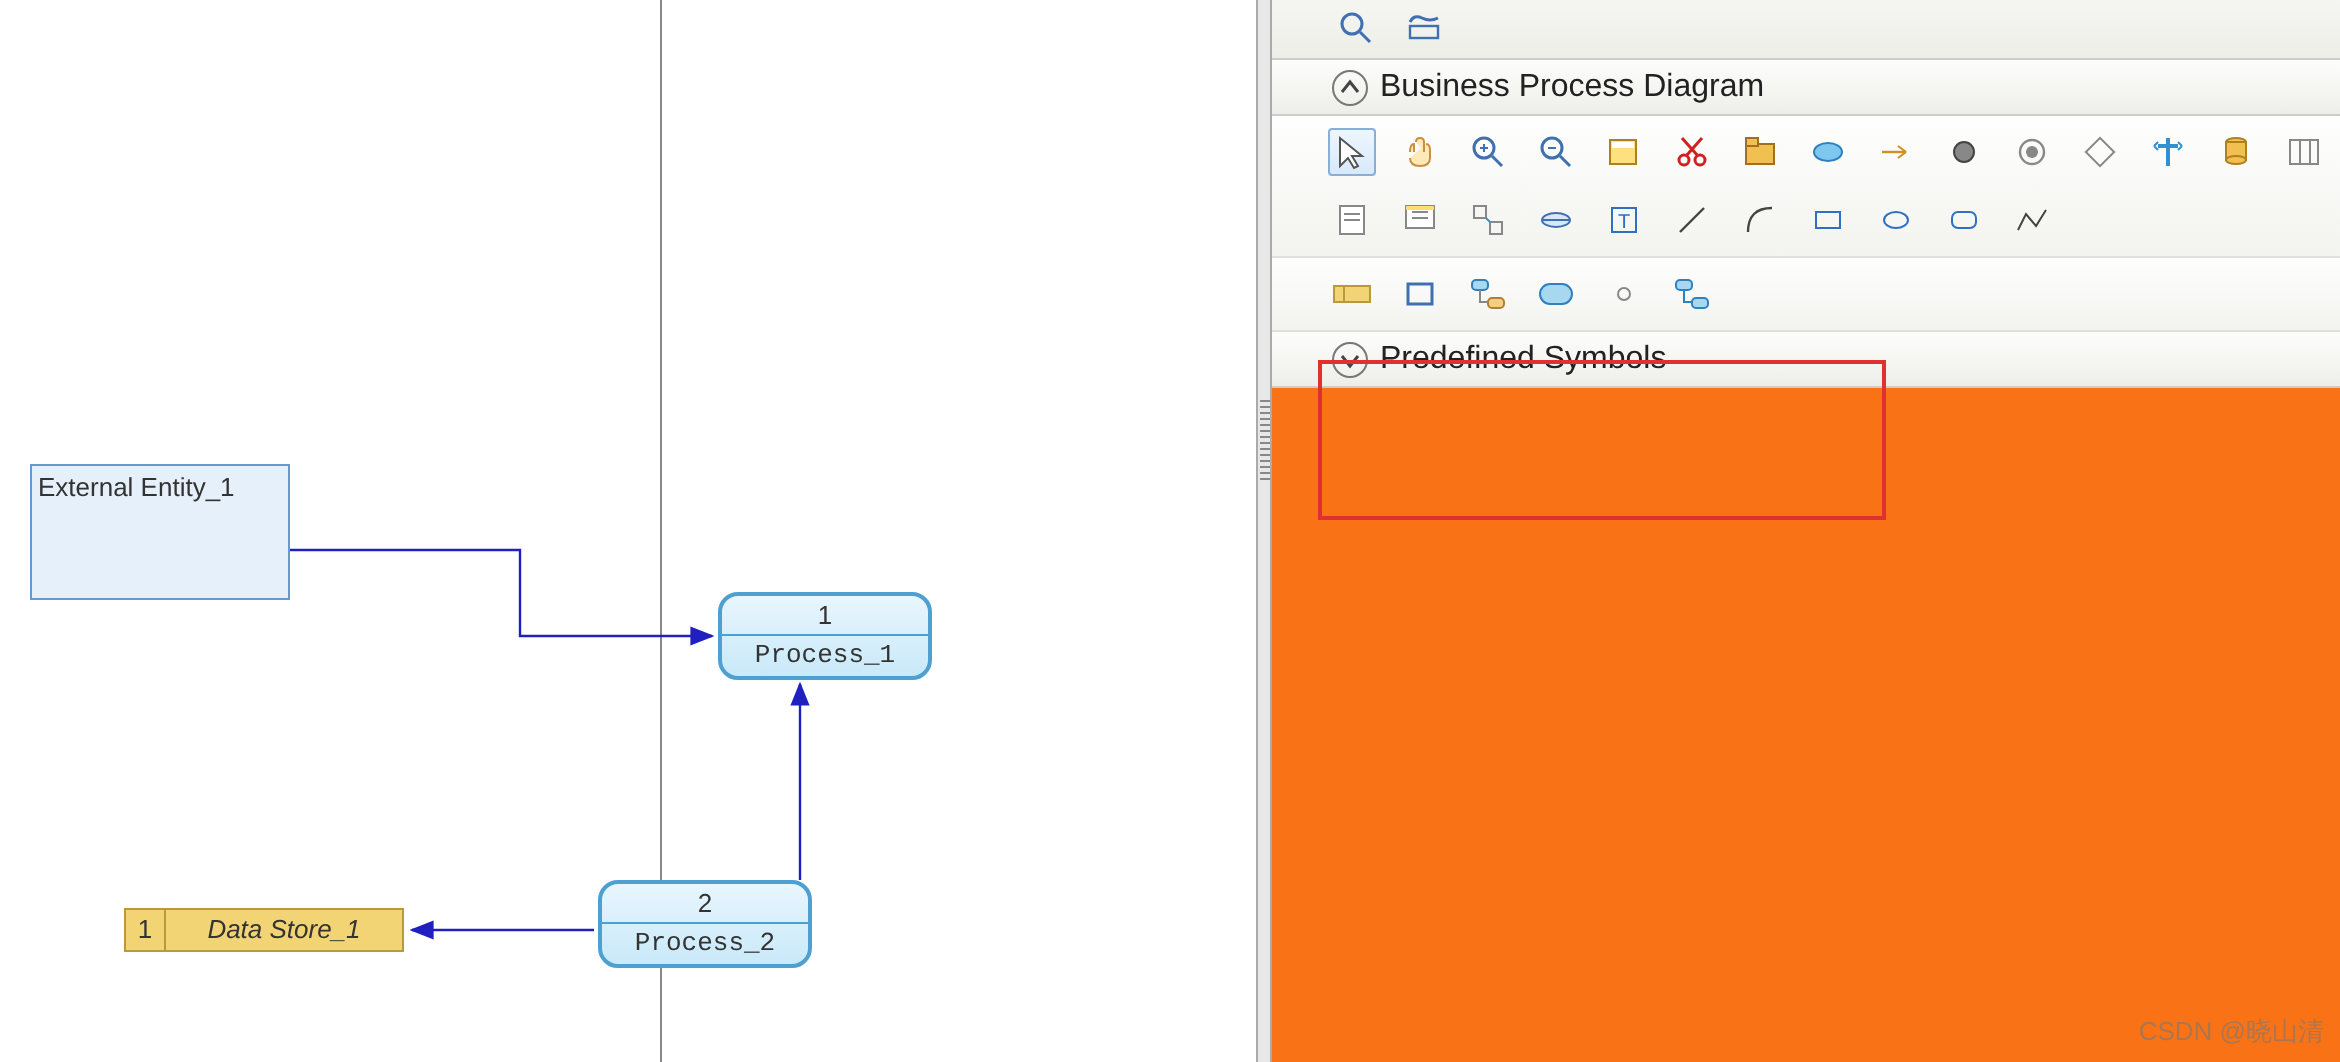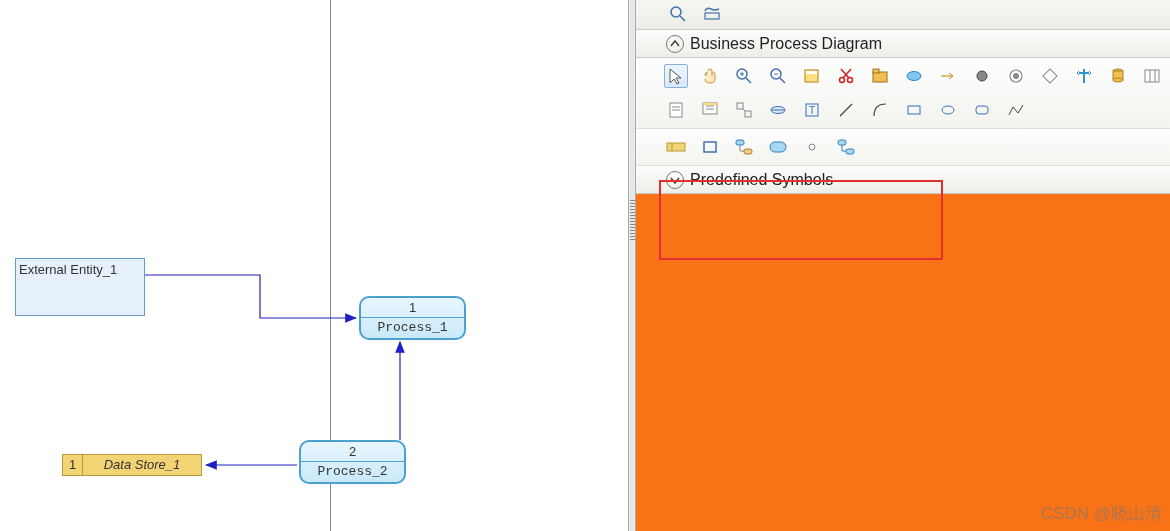--- a/index.html
+++ b/index.html
@@ -28,31 +28,31 @@
     .palette-header { height: 28px; display: flex; align-items: center; padding-left: 32px; gap: 6px; background: linear-gradient(#fdfdfc,#eeeee9); border-bottom: 1px solid #ccc; font-size: 16px; color: #222; position: relative;}
     .chevron { display: inline-flex; width: 18px; height: 18px; border: 1.5px solid #777; border-radius: 50%; align-items: center; justify-content: center; font-size: 11px; color: #555; position: absolute; left: 30px;}
     .palette-header .label { margin-left: 22px;}
     
     .toolbar { padding: 6px 28px; display: flex; flex-wrap: wrap; gap: 10px; row-gap: 10px; background: linear-gradient(#fefefe,#f3f3ef); border-bottom: 1px solid #e0e0da; align-items: center;}
     .tb { width: 24px; height: 24px; display: inline-flex; align-items: center; justify-content: center; border-radius: 2px; cursor: pointer; }
     .tb.sel { border: 1px solid #86b0d8; background: linear-gradient(#eef6ff,#d8e9fb); }
     
     .highlight-box { position: absolute; left: 23px; top: 180px; width: 284px; height: 80px; border: 2px solid #e03030; }
     
-    .watermark { position: absolute; right: 8px; bottom: 6px; font-size: 17px; color: rgba(120,120,120,0.6); margin-top: 39px; }
+    .watermark { position: absolute; right: 8px; bottom: 6px; font-size: 13px; color: rgba(120,120,120,0.6); margin-top: 39px; }
     
     svg { overflow: visible; }
   </style>
 </head>
 <body>
 
 <div class="canvas">
   <div class="vline"></div>
 
-  <div class="ext-entity" style="left:15px; top:258px; width:130px; height:58px;">
+  <div class="ext-entity" style="left:15px; top:232px; width:130px; height:68px;">
     <span>External Entity_1</span>
   </div>
 
   <div class="process" style="left:359px; top:296px; width:107px; height:44px;">
     <div class="pnum">1</div>
     <div class="plabel">Process_1</div>
   </div>
 
   <div class="process" style="left:299px; top:440px; width:107px; height:44px;">
     <div class="pnum">2</div>

